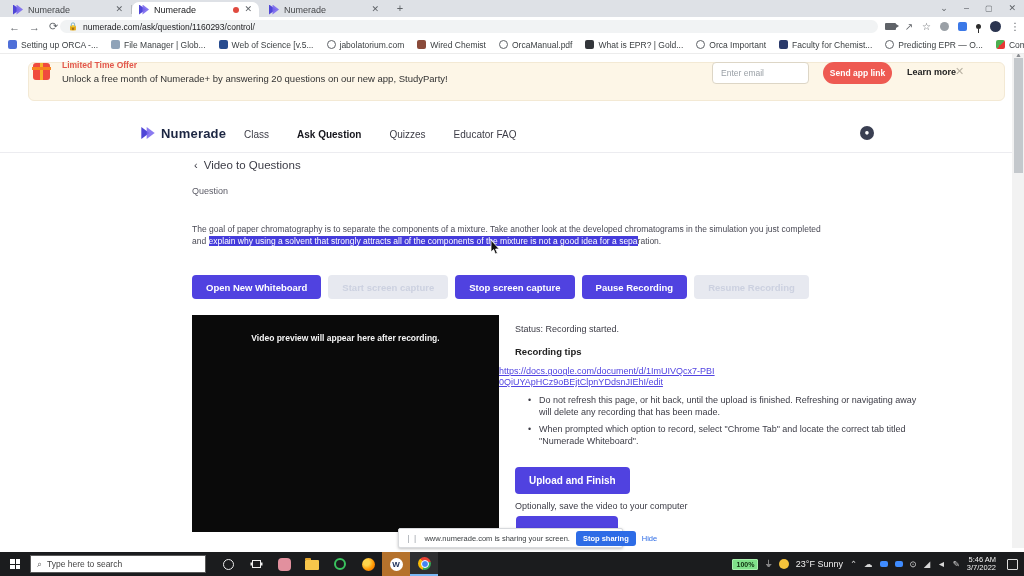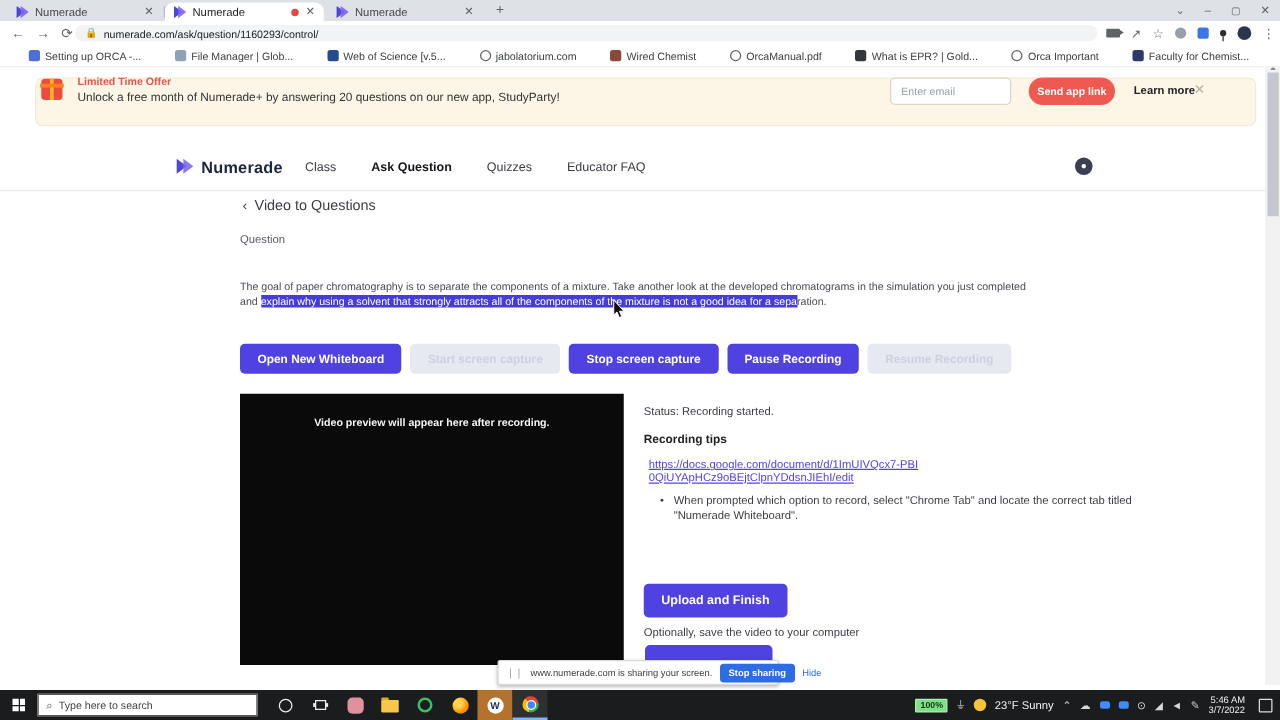--- a/index.html
+++ b/index.html
@@ -31,21 +31,21 @@
   .cam-ic { width:11px; height:7px; background:#5f6368; border-radius:1px; position:relative; }
   .cam-ic::after { content:""; position:absolute; right:-3px; top:1px; border-left:3px solid #5f6368; border-top:2.5px solid transparent; border-bottom:2.5px solid transparent; }
   .sm-ic { color:#5f6368; font-size:10px; }
   .ext-circle { width:9px; height:9px; border-radius:50%; background:#9aa0a6; }
   .ext-shield { width:9px; height:9px; border-radius:2px; background:#3b78e7; }
   .pin-ic { width:5px; height:5px; border-radius:50%; background:#2d2d2d; position:relative; }
   .pin-ic::after { content:""; position:absolute; left:2px; top:5px; width:1px; height:4px; background:#2d2d2d; }
   .avatar-ic { width:11px; height:11px; border-radius:50%; background:#2b3550; }
 
   
-  .bookmarks { position:absolute; left:0; top:36px; width:1024px; height:18px; background:#fff; border-bottom:1px solid #ececec; display:flex; align-items:center; padding:0 23px; gap:27px; font-size:8.5px; color:#3c4043; }
+  .bookmarks { position:absolute; left:0; top:36px; width:1024px; height:18px; background:#fff; border-bottom:1px solid #ececec; display:flex; align-items:center; padding:0 8px; gap:13px; font-size:8.5px; color:#3c4043; }
   .bm { display:flex; align-items:center; gap:4px; white-space:nowrap; }
   .bm-ic { width:9px; height:9px; border-radius:2px; flex:0 0 auto; }
   .bm-globe { border-radius:50%; border:1px solid #5f6368; background:transparent; position:relative; }
   .bm:nth-child(1) .bm-ic { background:#4f6fd8; }
   .bm:nth-child(2) .bm-ic { background:#8fa3b8; }
   .bm:nth-child(3) .bm-ic { background:#274b8f; }
   .bm:nth-child(5) .bm-ic { background:#8a4a3a; }
   .bm:nth-child(7) .bm-ic { background:#33363a; }
   .bm:nth-child(9) .bm-ic { background:#2b3a6b; }
   .bm:nth-child(11) .bm-ic { background:linear-gradient(135deg,#4caf50 50%,#e53935 50%); }
@@ -90,21 +90,21 @@
   .cursor { position:absolute; left:490px; top:186px; width:11px; height:15px; z-index:5; }
 
   .btn-row { position:absolute; left:192px; top:221px; display:flex; gap:7px; }
   .pbtn { height:24px; padding:0 14px; border:none; border-radius:4px; background:#5042e0; color:#fff; font-size:9.5px; font-weight:bold; font-family:"Liberation Sans",sans-serif; }
   .pbtn.disabled { background:#e7e9f0; color:#ccd1e0; }
 
   .video-box { position:absolute; left:192px; top:261px; width:307px; height:217px; background:#0a0a0a; }
   .video-msg { position:absolute; left:0; top:18px; width:100%; text-align:center; color:#f5f5f5; font-size:8.5px; font-weight:bold; }
   .status-line { position:absolute; left:515px; top:270px; font-size:9px; color:#3c3c46; }
   .tips-title { position:absolute; left:515px; top:292px; font-size:9.5px; font-weight:bold; color:#222; }
-  .tips-link { position:absolute; left:519px; top:312px; width:218px; font-size:9px; line-height:11px; color:#5244e1; text-decoration:underline; word-break:break-all; }
+  .tips-link { position:absolute; left:499px; top:312px; width:218px; font-size:9px; line-height:11px; color:#5244e1; text-decoration:underline; word-break:break-all; }
   .tips-list { position:absolute; left:528px; top:341px; width:392px; list-style:none; }
   .tips-list li { position:relative; padding-left:11px; margin-bottom:6px; font-size:9px; line-height:11.5px; color:#3c3c46; }
   .tips-list li::before { content:"•"; position:absolute; left:0; top:0; color:#3c3c46; }
   .upload-btn { position:absolute; left:515px; top:413px; height:27px; padding:0 14px; border:none; border-radius:4px; background:#5042e0; color:#fff; font-size:10px; font-weight:bold; font-family:"Liberation Sans",sans-serif; }
   .optional-note { position:absolute; left:515px; top:447px; font-size:9px; color:#3c3c46; }
   .partial-btn { position:absolute; left:516px; top:462px; width:102px; height:22px; background:#5042e0; border:none; border-radius:4px; }
 
   
   .share-bar { position:absolute; left:398px; top:474px; width:225px; height:20px; background:#fff; border:1px solid #d8dadd; border-radius:2px; box-shadow:0 1px 3px rgba(0,0,0,.25); display:flex; align-items:center; padding:0 6px; gap:6px; z-index:6; }
   .share-ic { color:#9aa0a6; font-size:8px; }
@@ -305,20 +305,21 @@
   </div>
 
   <div class="video-box">
     <div class="video-msg">Video preview will appear here after recording.</div>
   </div>
 
   <div class="status-line">Status: Recording started.</div>
   <div class="tips-title">Recording tips</div>
   <div class="tips-link">https://docs.google.com/document/d/1ImUIVQcx7-PBI0QiUYApHCz9oBEjtClpnYDdsnJIEhI/edit</div>
   <ul class="tips-list">
+    <li>Do not refresh this page, or hit back, until the upload is finished. Refreshing or navigating away will delete any recording that has been made.</li>
     <li>When prompted which option to record, select "Chrome Tab" and locate the correct tab titled "Numerade Whiteboard".</li>
   </ul>
   <button class="upload-btn">Upload and Finish</button>
   <div class="optional-note">Optionally, save the video to your computer</div>
   <button class="partial-btn"></button>
 
   <div class="share-bar">
     <span class="share-ic">❘❘</span>
     <span class="share-msg">www.numerade.com is sharing your screen.</span>
     <button class="stop-share">Stop sharing</button>

